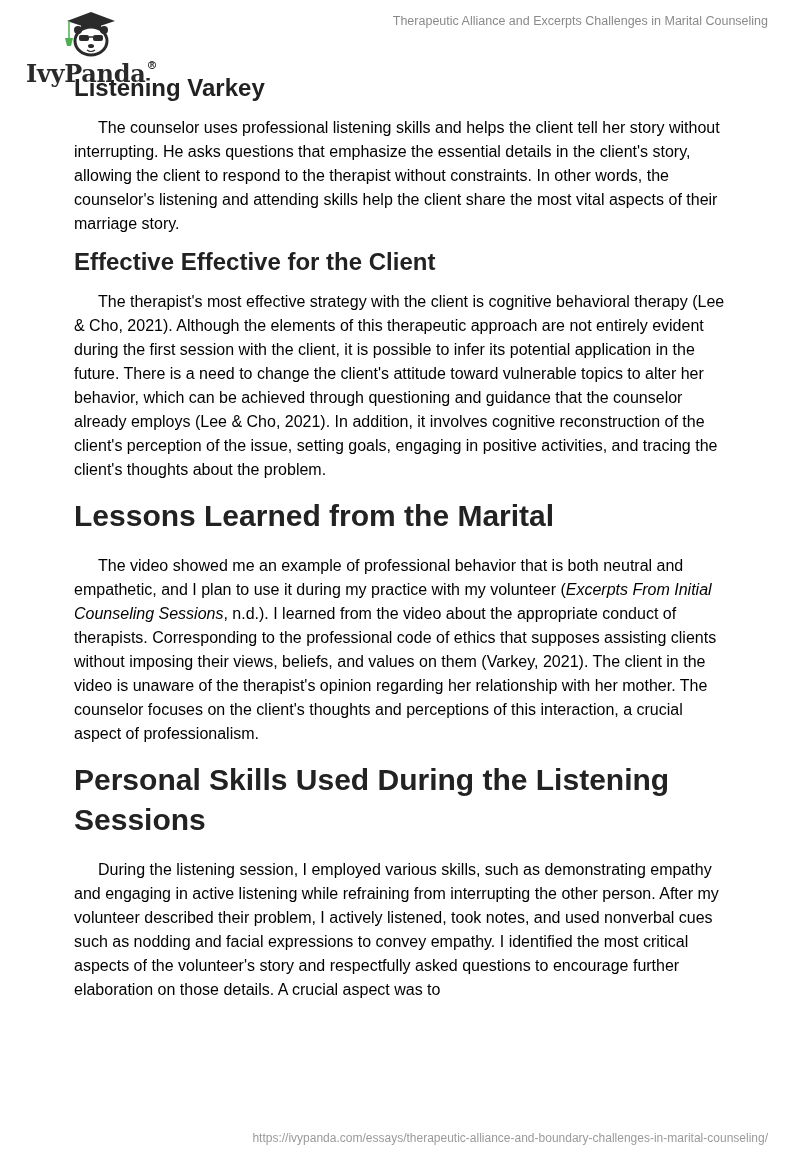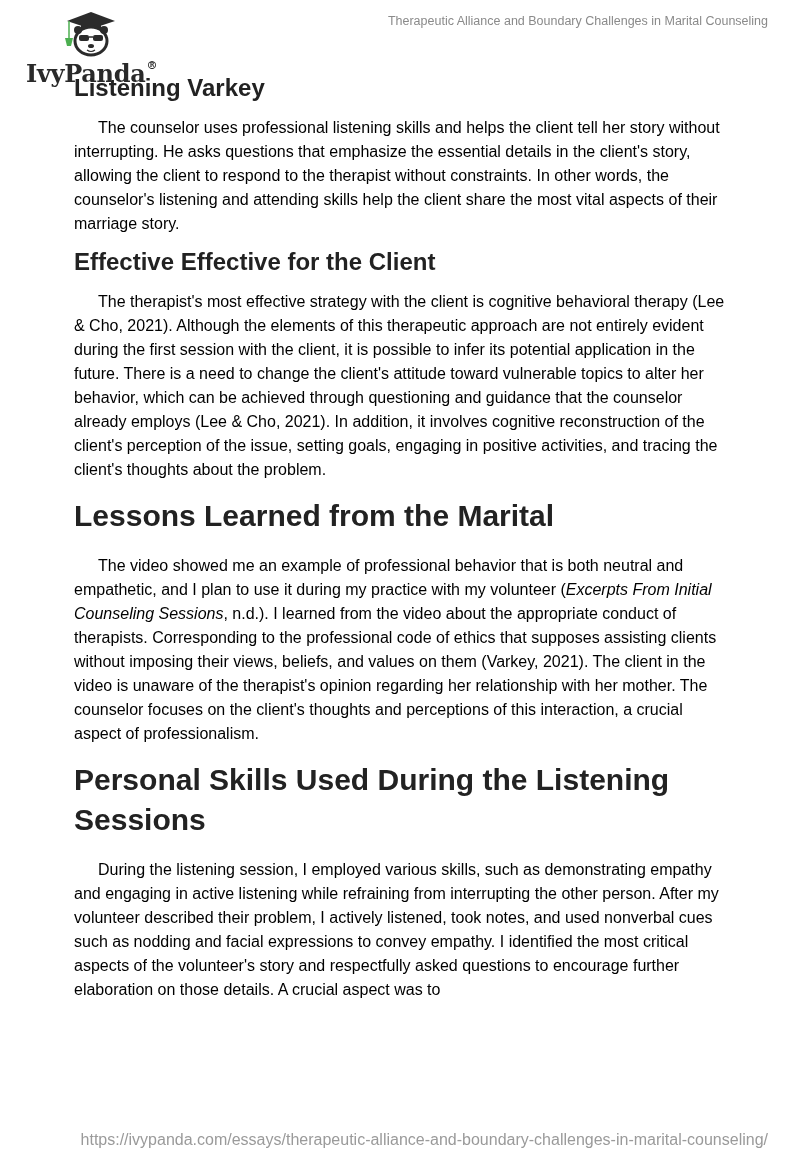--- a/index.html
+++ b/index.html
@@ -7,21 +7,21 @@
     .header { position: absolute; left: 0; top: 0; width: 800px; height: 60px; }
     .logo { position: absolute; left: 20px; top: 8px; display: flex; align-items: center; flex-direction: column; }
     .logo-mark { width: 56px; height: 50px; }
     .logo-text { font-family: "DejaVu Serif", serif; font-weight: bold; font-size: 24px; color: #2a2a2a; margin-left: 6px; letter-spacing: -0.3px; position: relative; top: 1px; }
     .logo-reg { font-size: 11px; vertical-align: super; position: relative; top: -4px; margin-left: 1px; }
     .doc-title { position: absolute; right: 32px; top: 14px; font-size: 12.5px; color: #8a8a8a; }
     .content { position: absolute; left: 74px; top: 62px; width: 660px; }
     h2.sub { font-size: 24px; font-weight: bold; margin: 10px 0 12px 0; line-height: 32px; color: #222; }
     h1.main { font-size: 30px; font-weight: bold; margin: 14px 0 18px 0; line-height: 40px; color: #222; }
     p { font-size: 16px; line-height: 24px; margin: 0 0 10px 0; text-indent: 24px; color: #000000; }
-    .footer-url { position: absolute; right: 32px; top: 1131px; font-size: 16px; color: #9a9a9a; }
+    .footer-url { position: absolute; right: 32px; top: 1131px; font-size: 12px; color: #9a9a9a; }
   </style>
 </head>
 <body>
 
 <div class="header">
   <div class="logo">
     <svg class="logo-mark" viewBox="0 0 56 50">
 
       <polygon points="6,13 30,4 54,13 30,21" fill="#2b2b2b"></polygon>
       <rect x="20" y="15" width="20" height="6" fill="#2b2b2b"></rect>
@@ -32,21 +32,21 @@
       <circle cx="17" cy="22" r="4" fill="#2b2b2b"></circle>
       <circle cx="43" cy="22" r="4" fill="#2b2b2b"></circle>
       <rect x="18" y="27" width="10" height="6" rx="2" fill="#2b2b2b"></rect>
       <rect x="32" y="27" width="10" height="6" rx="2" fill="#2b2b2b"></rect>
       <line x1="28" y1="29" x2="32" y2="29" stroke="#2b2b2b" stroke-width="1.5"></line>
       <ellipse cx="30" cy="38" rx="3" ry="2" fill="#2b2b2b"></ellipse>
       <path d="M26,42 Q30,45 34,42" stroke="#2b2b2b" stroke-width="1.2" fill="none"></path>
     </svg>
     <span class="logo-text"><span>IvyPanda</span><span class="logo-reg">®</span></span>
   </div>
-  <div class="doc-title">Therapeutic Alliance and Boundary Challenges in Marital Counseling</div>
+  <div class="doc-title">Therapeutic Alliance and Excerpts Challenges in Marital Counseling</div>
 </div>
 
 <div class="content">
   <section>
     <h2 class="sub">Listening Varkey</h2>
     <p>The counselor uses professional listening skills and helps the client tell her story without interrupting. He asks questions that emphasize the essential details in the client's story, allowing the client to respond to the therapist without constraints. In other words, the counselor's listening and attending skills help the client share the most vital aspects of their marriage story.</p>
   </section>
 
   <section>
     <h2 class="sub">Effective Effective for the Client</h2>

